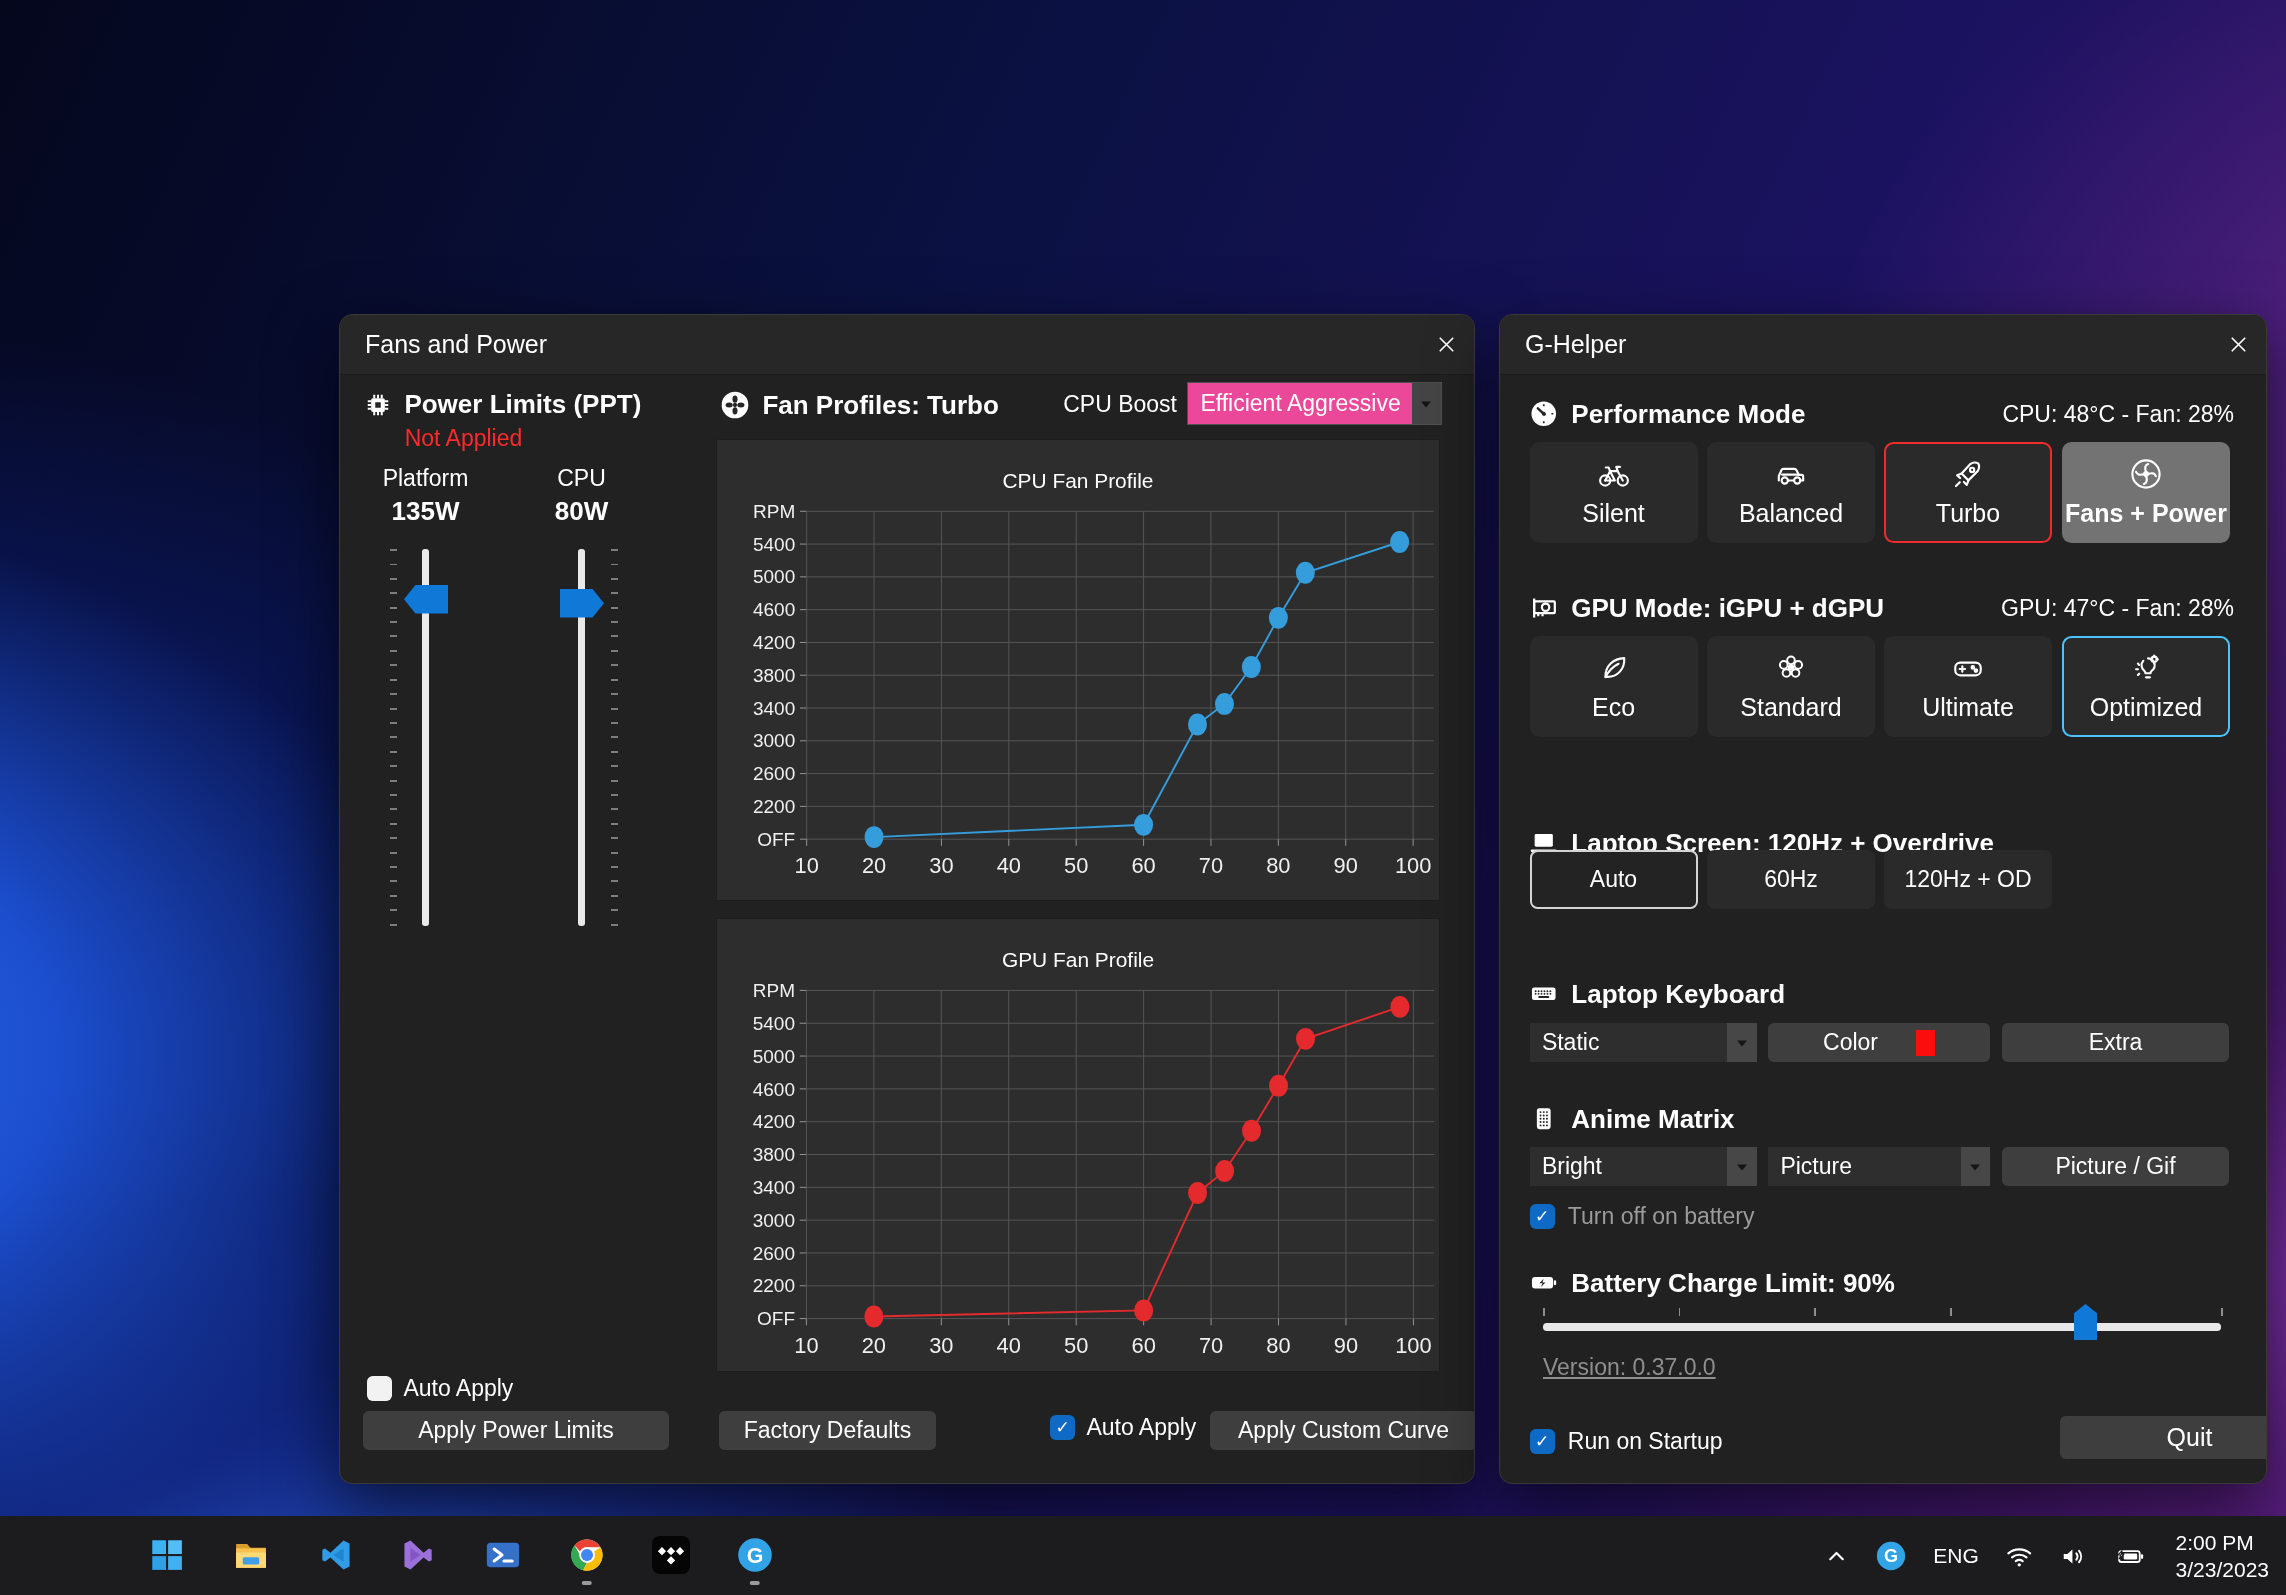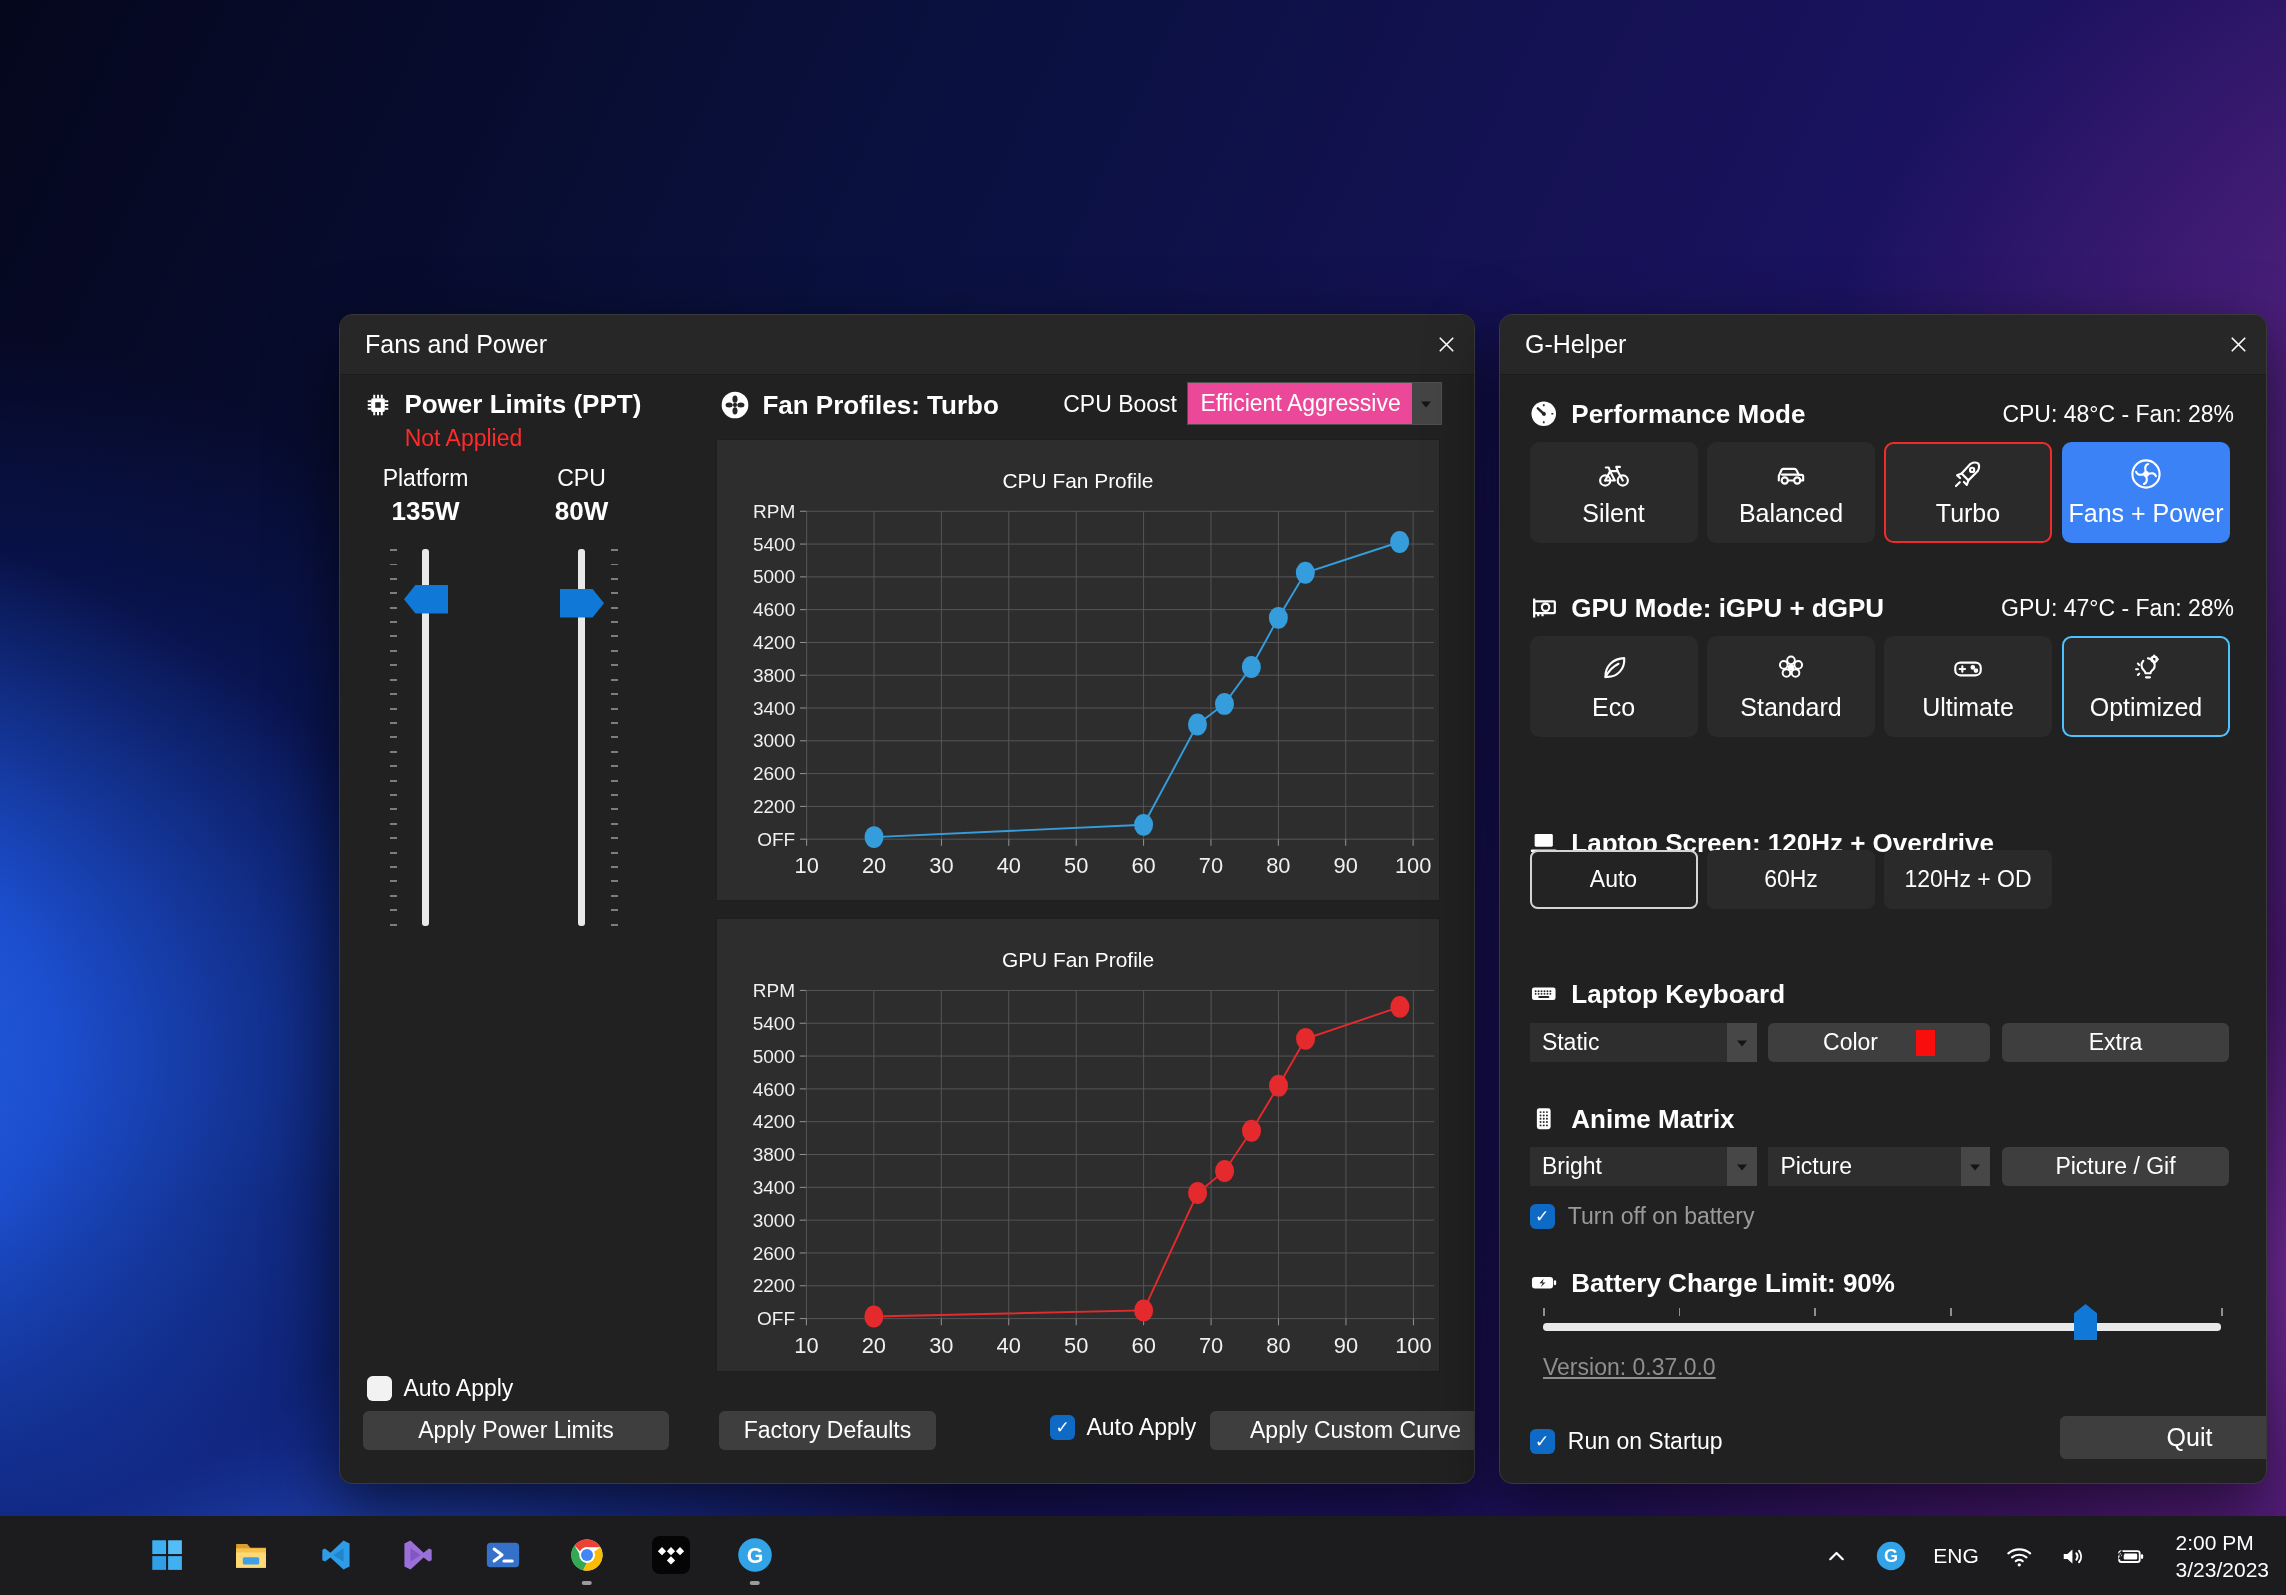--- a/index.html
+++ b/index.html
@@ -39,21 +39,21 @@
   #pl-note{position:absolute;left:23px;top:643px;width:323px;font-size:23px;line-height:35px;white-space:pre-line;}
   .checkbox{width:25px;height:25px;border-radius:5.7px;background:#f2f2f2;display:flex;align-items:center;justify-content:center;}
   .checkbox.checked{background:#0e6ac4;}
   .checkbox.checked::after{content:"✓";color:#fff;font-size:17px;font-weight:700;}
   .cb-label{font-size:23px;}
   #fans-autoapply{position:absolute;left:27px;top:1060px;display:flex;align-items:center;gap:11.4px;}
   .sm-btn{position:absolute;height:39px;background:#3e3e3e;border-radius:5.7px;display:flex;
           align-items:center;justify-content:center;font-size:23px;}
   #apply-power{left:23px;top:1096px;width:306px;}
   #factory-defaults{left:379px;top:1096px;width:217px;}
-  #apply-curve{left:870px;top:1096px;width:267px;padding-left:12px;}
+  #apply-curve{left:870px;top:1096px;width:267px;}
   #curve-autoapply{position:absolute;left:710px;top:1099px;display:flex;align-items:center;gap:11.4px;}
   .fp-header{position:absolute;left:379px;top:74px;display:flex;align-items:center;gap:11.4px;}
   .fp-header .h-icon{width:32px;height:32px;}
   #cpu-boost-label{position:absolute;left:704px;top:76px;width:133px;text-align:right;font-size:23px;}
   .combo{position:absolute;display:flex;align-items:stretch;overflow:hidden;}
   #cpu-boost-combo{left:847px;top:67px;width:253px;height:41px;background:#ec4899;border:1px solid #4f4f4f;}
   .combo-text{flex:1;display:flex;align-items:center;padding-left:12.4px;font-size:23px;white-space:nowrap;}
   .combo-arrow{width:29.5px;background:#454545;position:relative;}
   .combo-arrow::after{content:"";position:absolute;left:50%;top:50%;transform:translate(-50%,-40%);
       border-left:5.7px solid transparent;border-right:5.7px solid transparent;border-top:6.7px solid #151515;}
@@ -70,21 +70,21 @@
   .h-status{margin-left:auto;font-size:23px;white-space:nowrap;}
   .btn-row{position:absolute;left:0;top:0;}
   .mode-btn{position:absolute;top:0;width:168px;height:101px;background:#2a2a2a;border:2.9px solid transparent;
             border-radius:9.5px;box-sizing:border-box;display:flex;flex-direction:column;align-items:center;
             justify-content:center;gap:7.6px;}
   .mode-btn .m-icon{width:34px;height:34px;}
   .m-icon svg{width:100%;height:100%;}
   .mode-btn .m-label{font-size:25px;}
   .mode-btn.sel-red{border-color:#f02b2b;}
   .mode-btn.sel-blue{border-color:#4cc2ff;}
-  .mode-btn.hl{background:#3b82f6;}
+  .mode-btn.hl{background:#737373;font-weight:bold;}
   .flat-btn{position:absolute;top:0;width:168px;height:59px;background:#2a2a2a;border:2.9px solid transparent;
             border-radius:7.6px;box-sizing:border-box;display:flex;align-items:center;justify-content:center;font-size:23px;}
   .flat-btn.sel-white{border-color:#d4d4d4;background:#232323;}
   .kb-combo{height:39px;background:#2e2e2e;}
   .kb-combo .combo-arrow{background:#474747;}
   #kb-combo{left:29.5px;top:708px;width:227px;}
   #anime-combo1{left:29.5px;top:832px;width:227px;}
   #anime-combo2{left:268px;top:832px;width:222px;}
   .gh-btn{position:absolute;height:39px;background:#3e3e3e;border-radius:5.7px;display:flex;align-items:center;
           justify-content:center;font-size:23px;gap:38px;}

